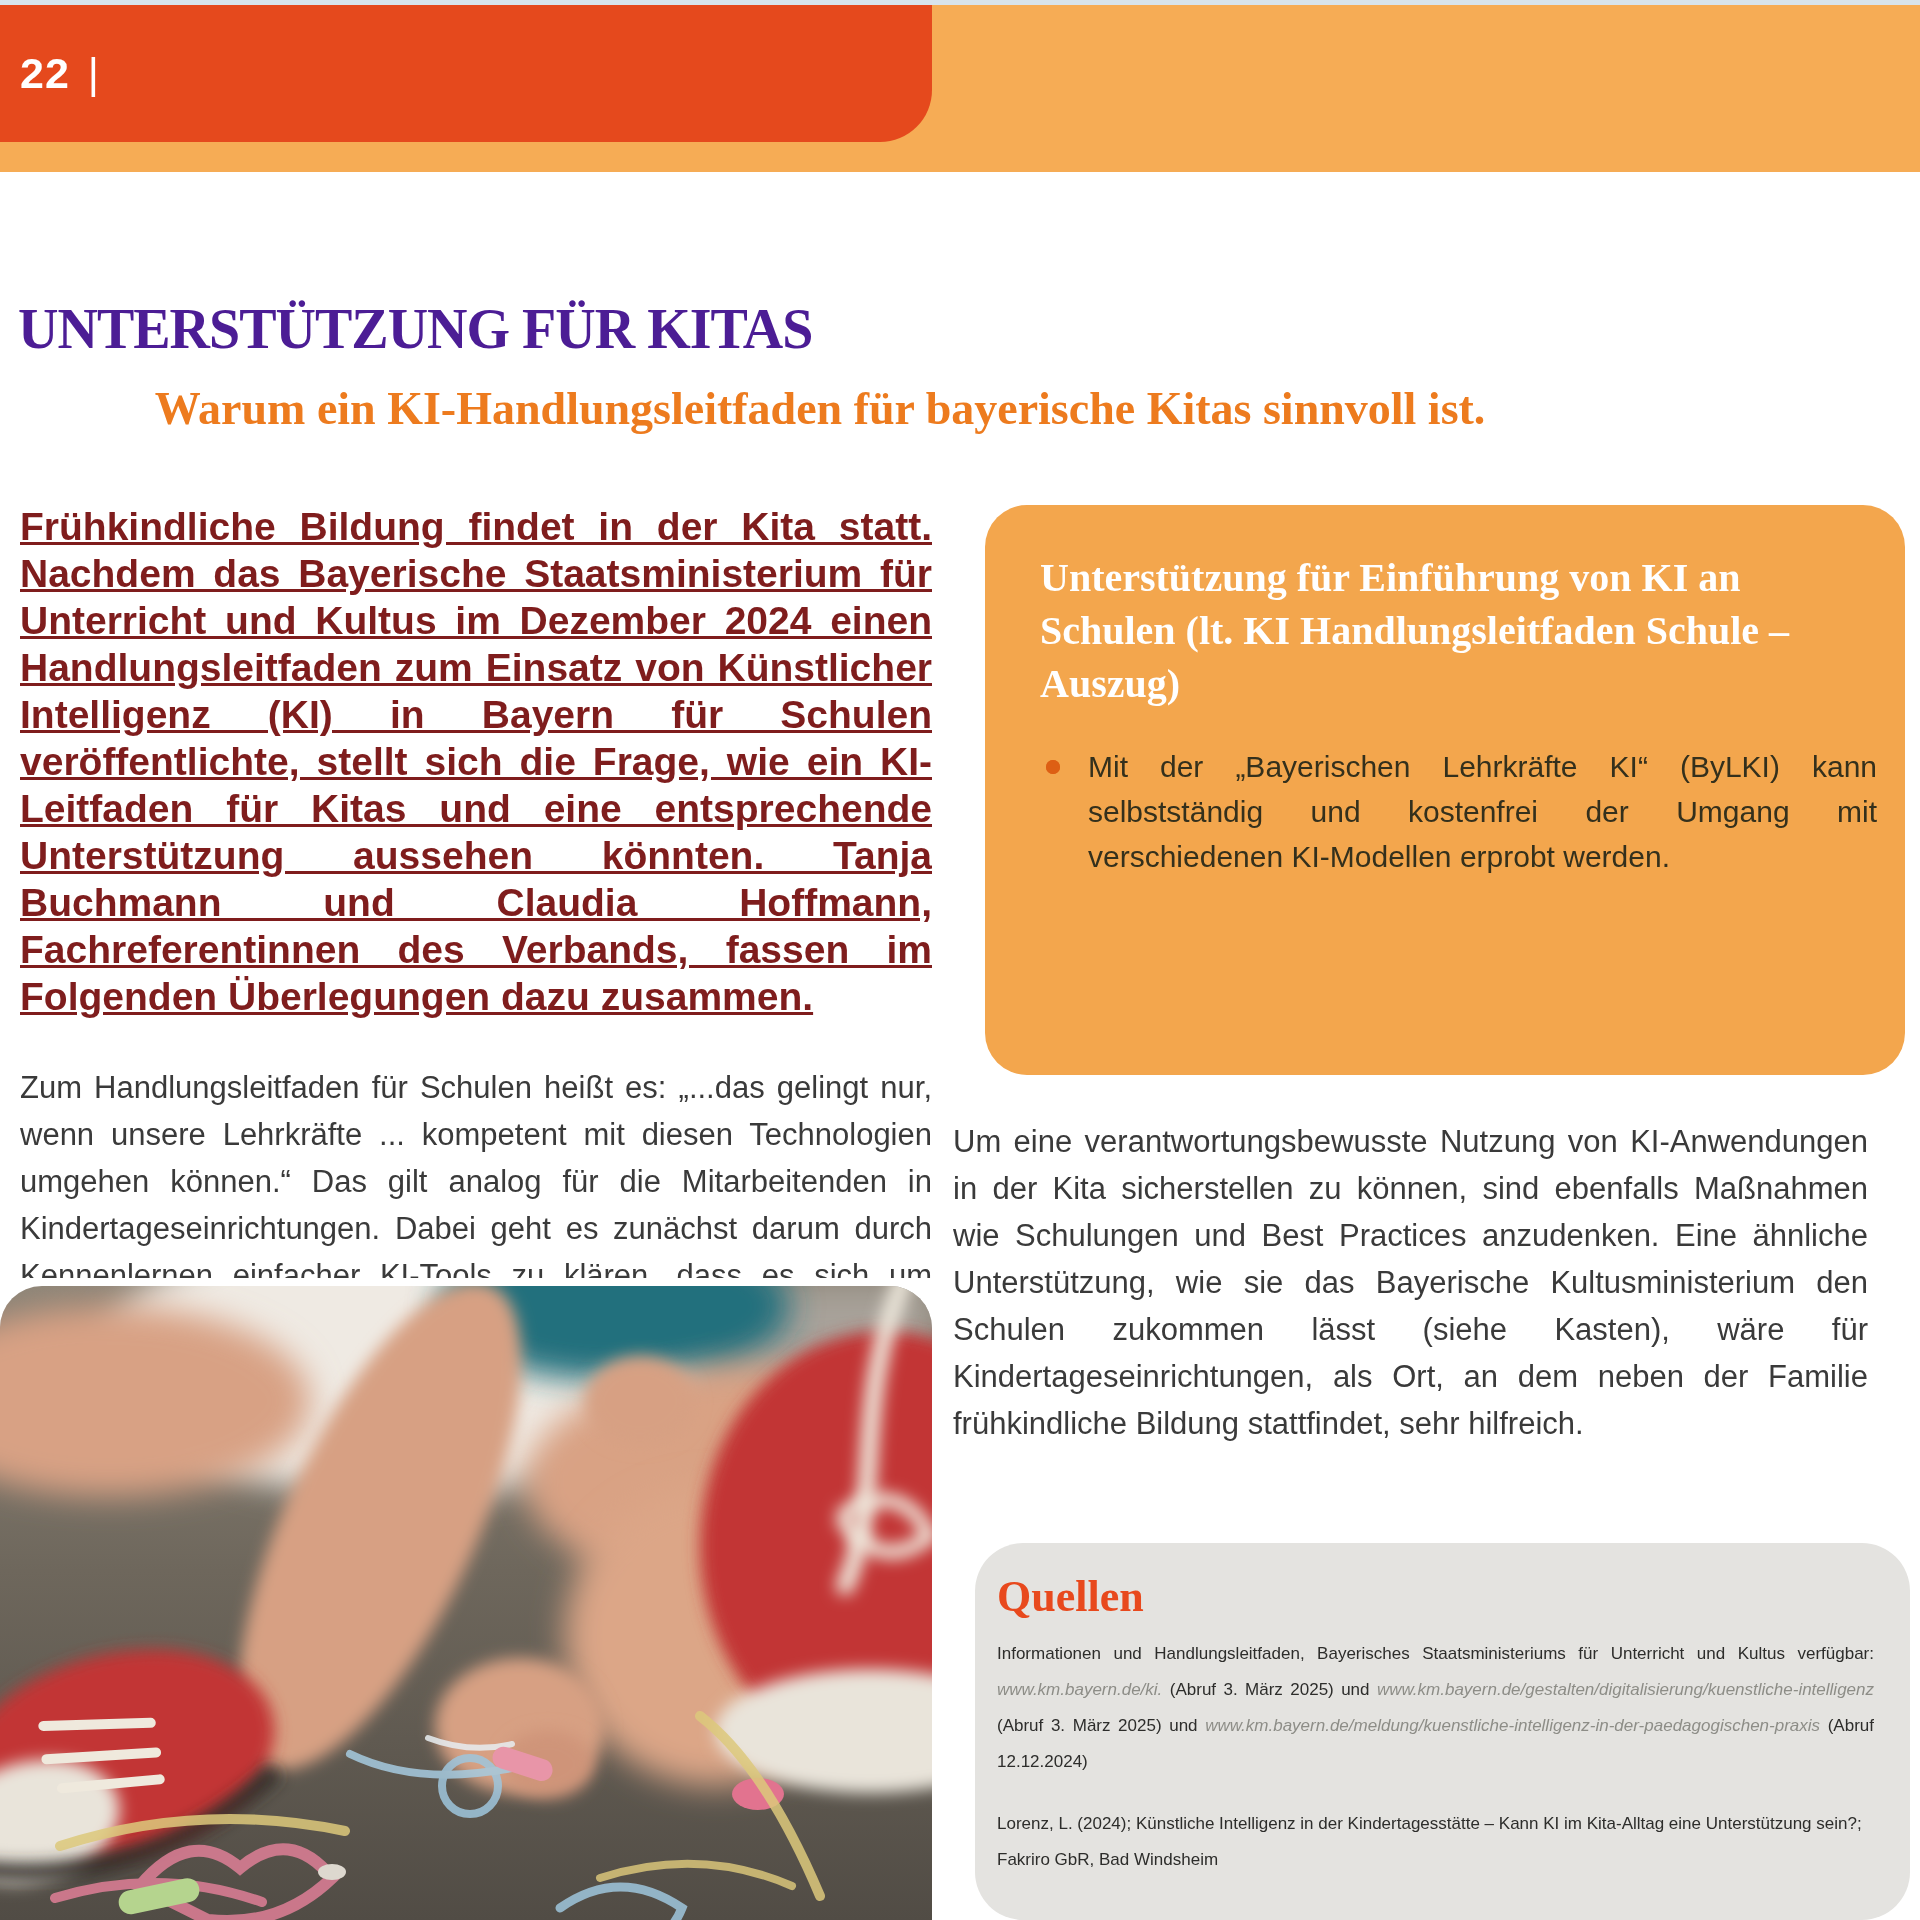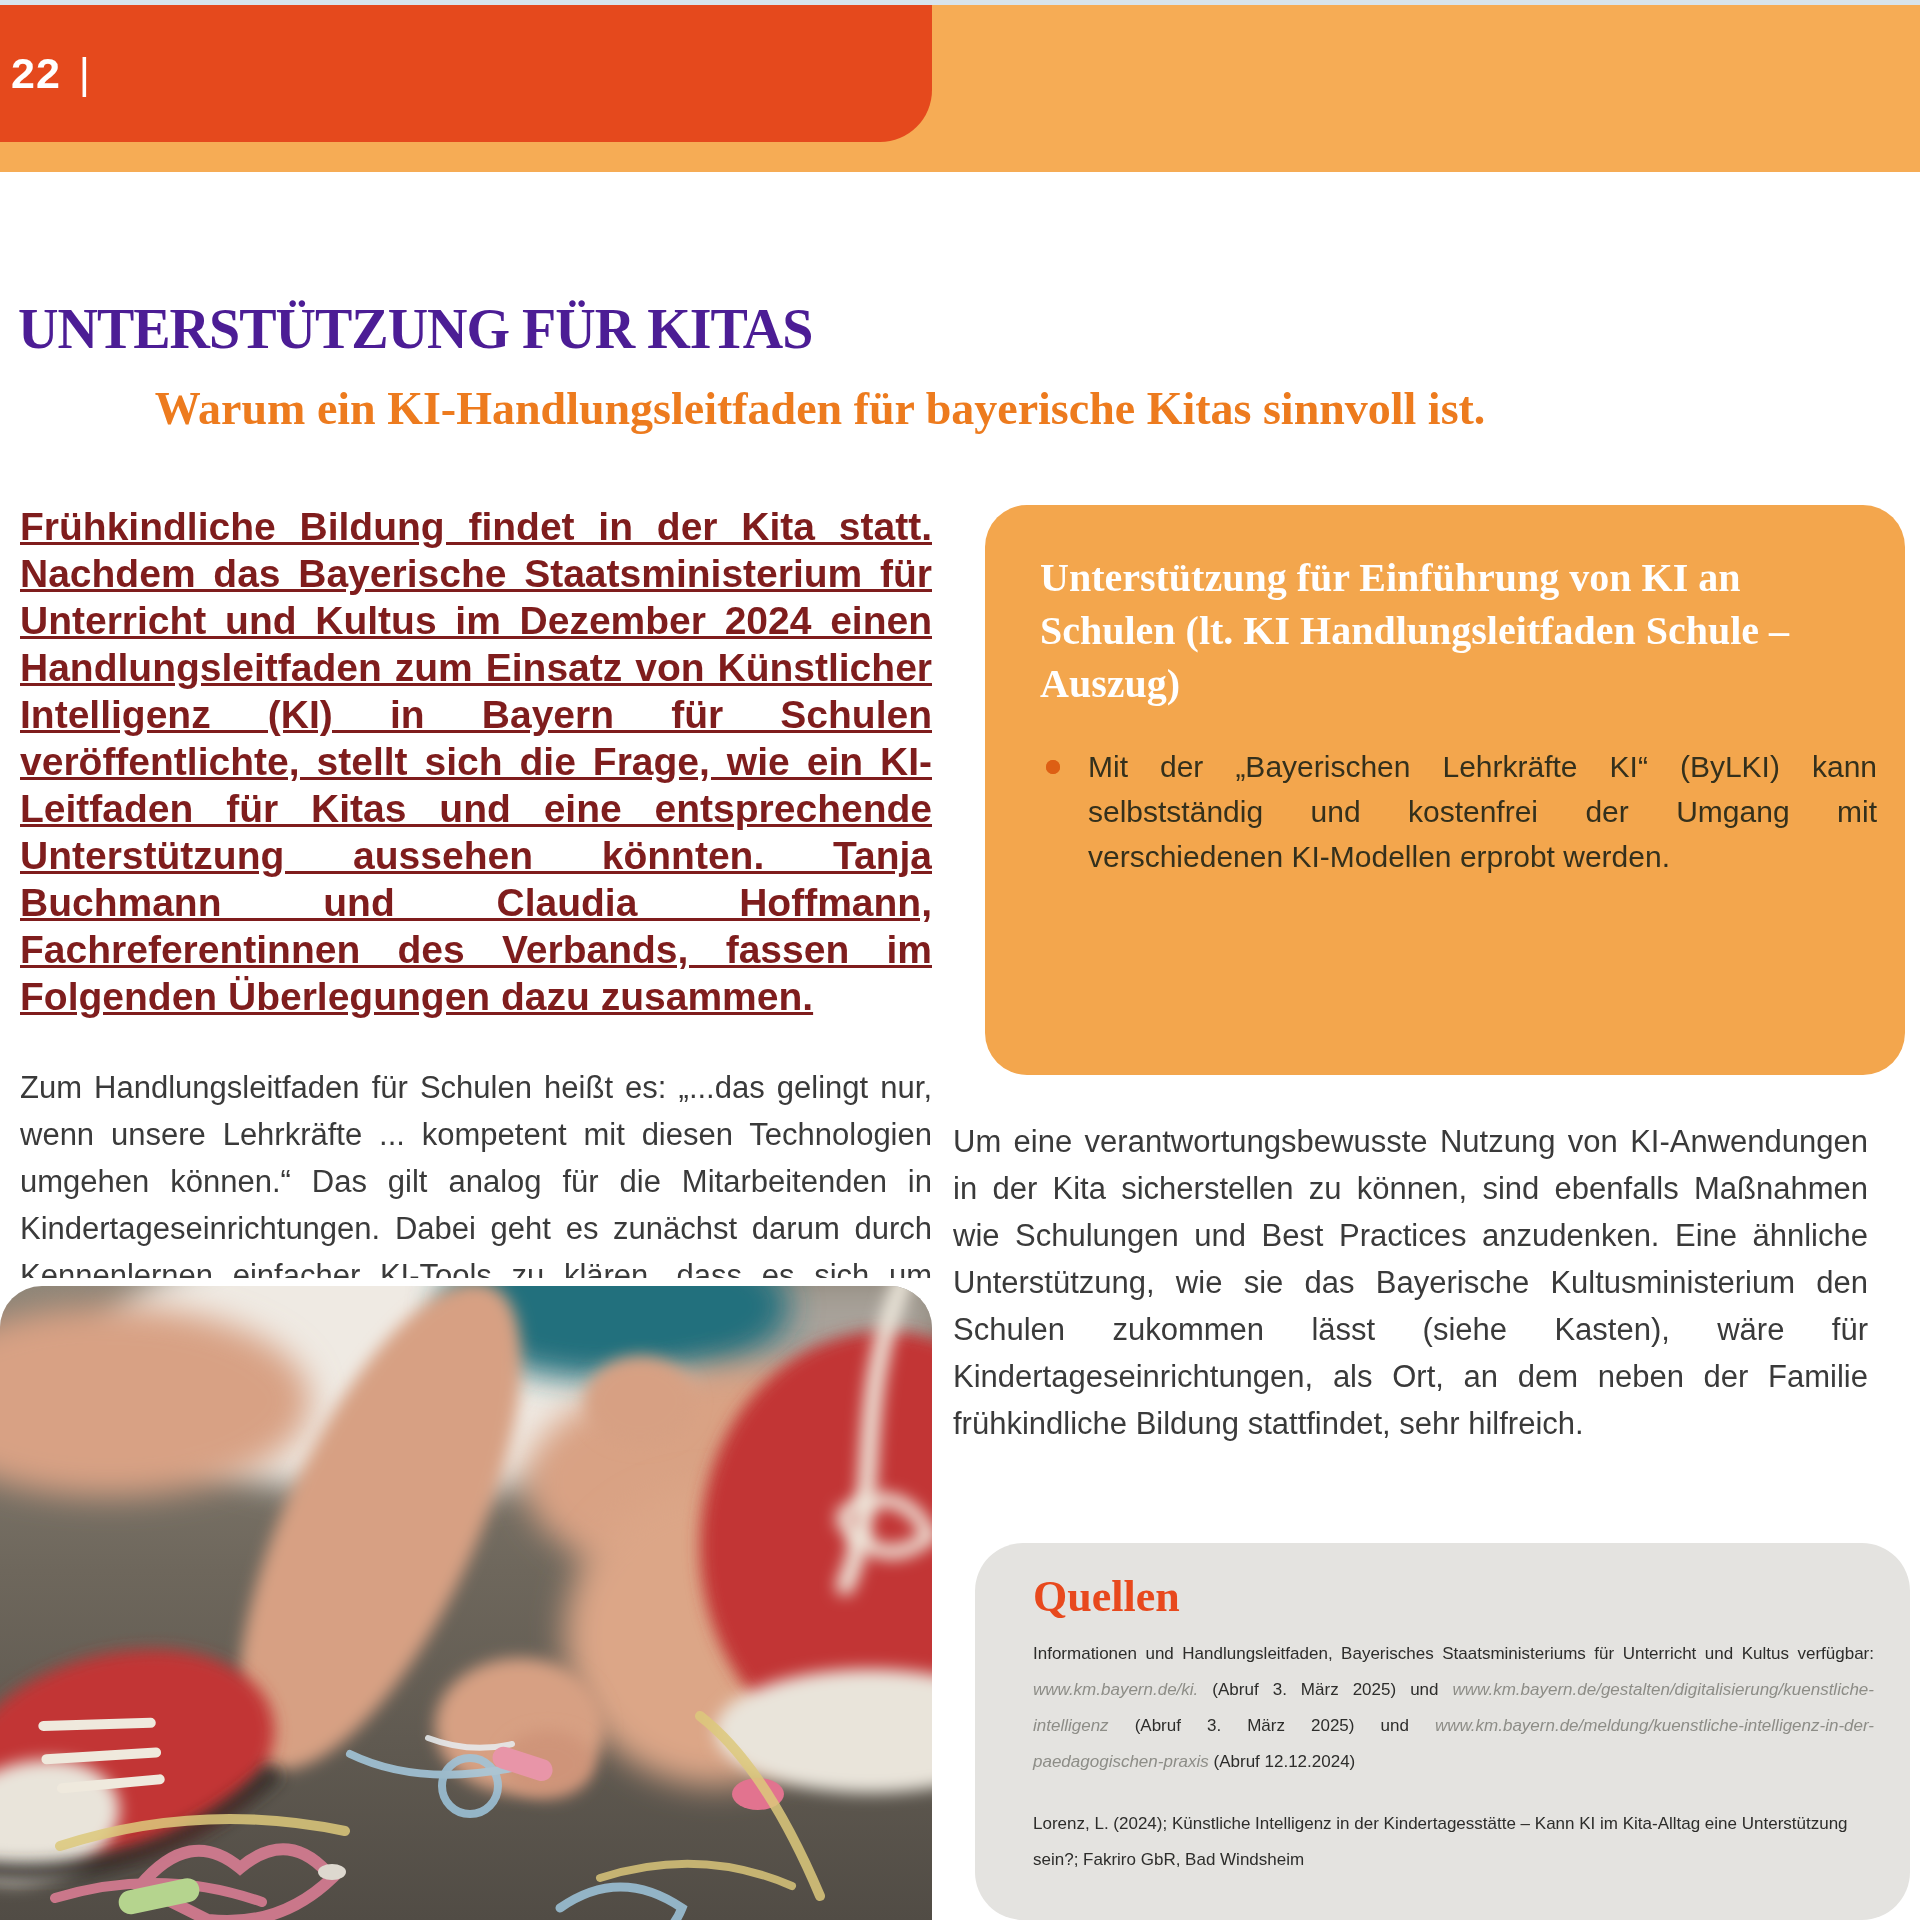--- a/index.html
+++ b/index.html
@@ -3,21 +3,21 @@
 <meta charset="utf-8">
 <style>
   html,body{margin:0;padding:0;background:#ffffff;}
   .page{position:relative;width:1920px;height:1920px;background:#ffffff;overflow:hidden;
         font-family:"Liberation Sans", sans-serif;color:#1d1d1d;}
 
   
   .top-hairline{position:absolute;left:0;top:0;width:1920px;height:5px;background:#d8e4ec;}
   .header-strip{position:absolute;left:0;top:5px;width:1920px;height:167px;background:#f6ac55;}
   .header-red{position:absolute;left:0;top:5px;width:932px;height:137px;background:#e5491d;
-              border-radius:0 0 52px 0;display:flex;align-items:center;padding-left:11px;box-sizing:border-box;}
+              border-radius:0 0 52px 0;display:flex;align-items:center;padding-left:20px;box-sizing:border-box;}
   .header-red .htext{color:#ffffff;font-size:43px;font-weight:bold;letter-spacing:1px;white-space:pre;}
   .header-red .sep{margin:0 18px;font-weight:normal;}
 
   
   .title{position:absolute;left:18px;top:262px;width:1500px;
          font-family:"Liberation Serif", serif;font-weight:bold;font-size:56px;line-height:1.05;
          color:#4c1d95;letter-spacing:-1px;}
   .subtitle{position:absolute;left:20px;top:382px;width:1600px;
             font-family:"Liberation Serif", serif;font-weight:bold;font-size:46px;color:#ed7b1e;text-align:center;}
 
@@ -41,21 +41,21 @@
   .info-box li .dot{position:absolute;left:6px;top:16px;width:14px;height:14px;border-radius:50%;
                     background:#dd5f14;}
 
   
   .photo{position:absolute;left:0;top:1286px;width:932px;height:634px;border-radius:42px 42px 0 0;
          overflow:hidden;}
   .photo svg{display:block;}
 
   
   .src-box{position:absolute;left:975px;top:1543px;width:935px;height:377px;background:#e4e3e0;
-           border-radius:48px;box-sizing:border-box;padding:28px 36px 0 58px;overflow:hidden;}
+           border-radius:48px;box-sizing:border-box;padding:28px 36px 0 22px;overflow:hidden;}
   .src-box h3{margin:0 0 14px 0;font-family:"Liberation Serif", serif;font-weight:bold;
               font-size:44px;color:#e8491d;}
   .src-entry{margin:0;font-size:17px;line-height:36px;color:#2d2d2b;text-align:justify;}
   .src-entry.second{margin-top:26px;text-align:left;}
   .src-link{font-style:italic;color:#8d8d87;}
 </style>
 </head>
 <body>
 
 <div class="page">

